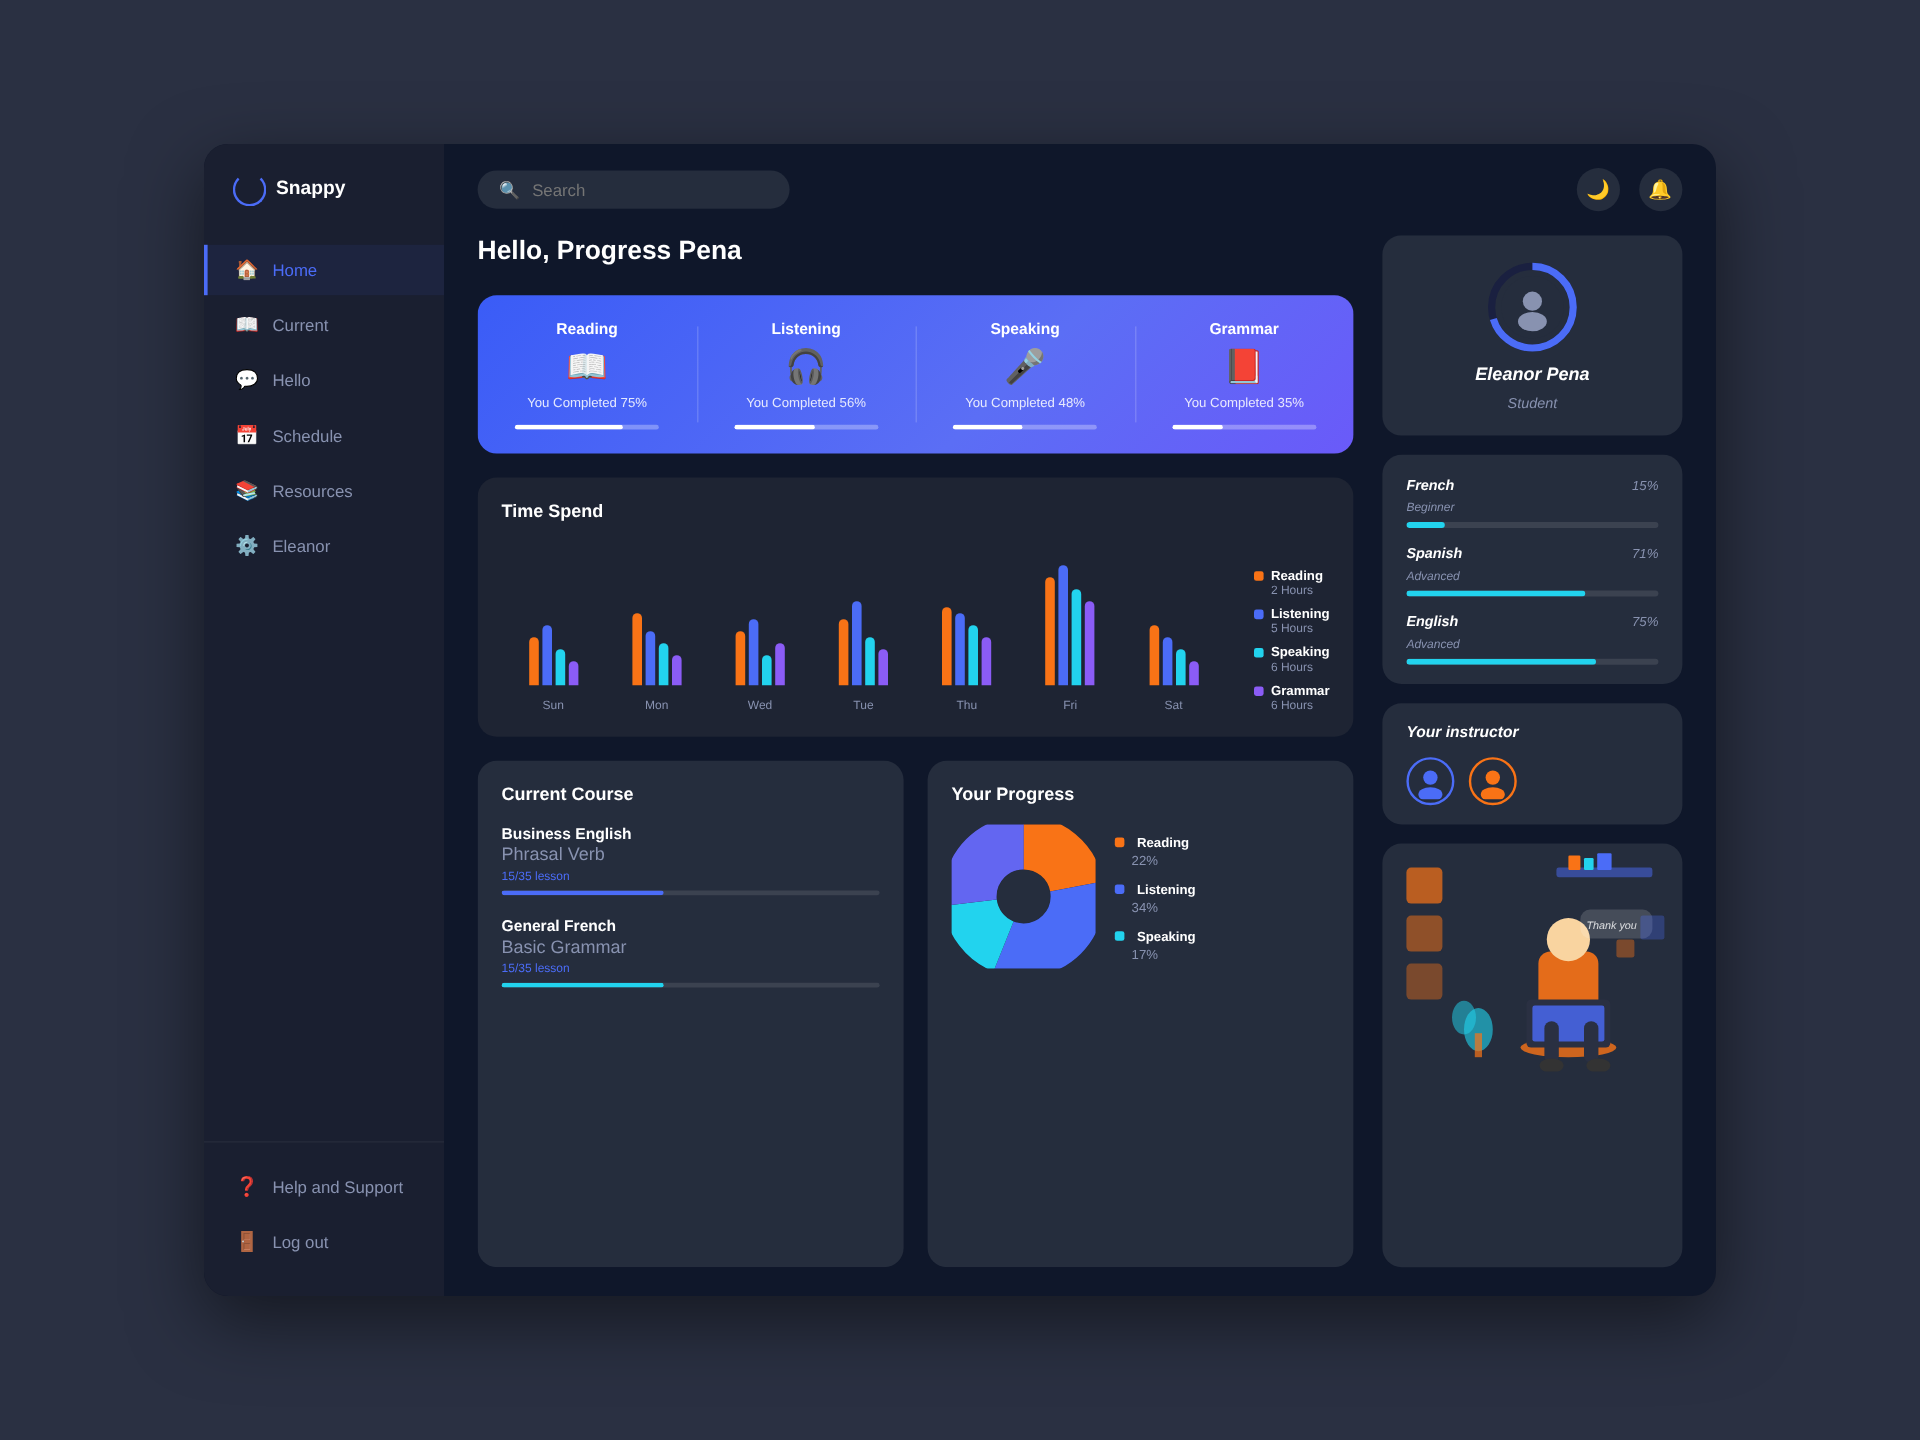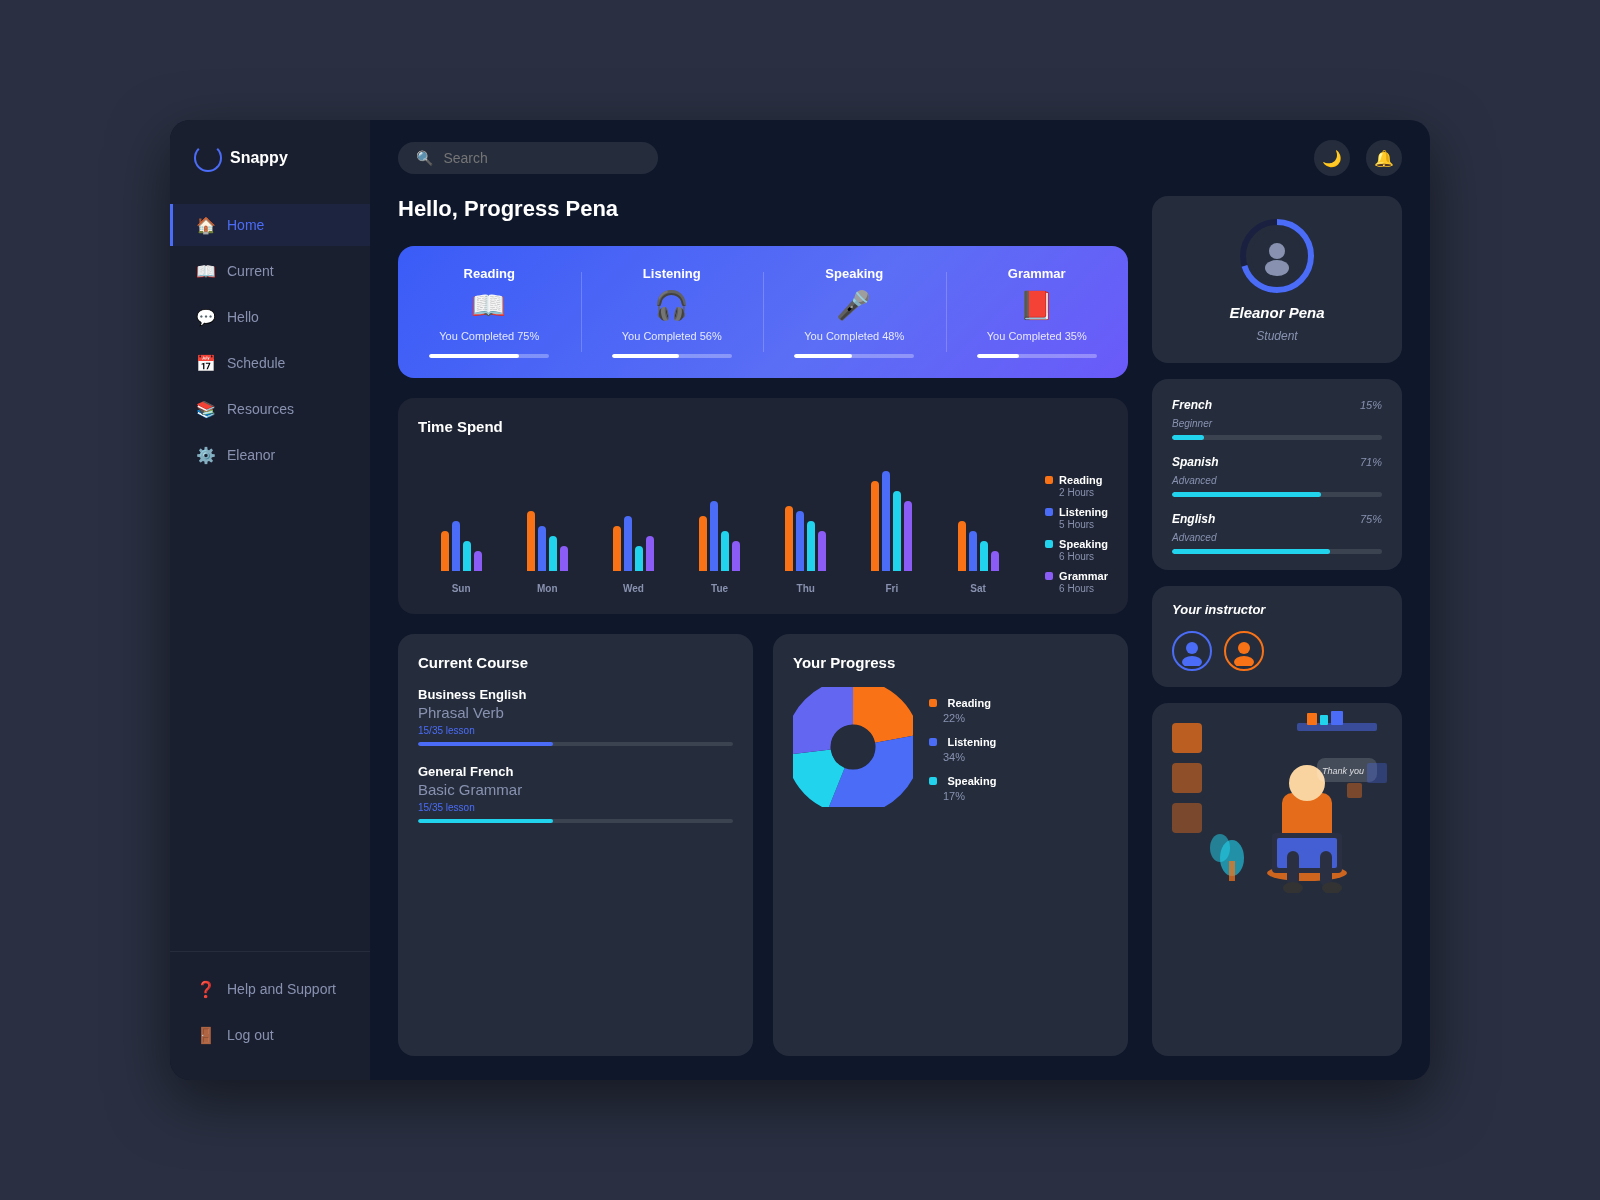--- a/index.html
+++ b/index.html
@@ -226,21 +226,20 @@
     }
     .chart-area {
       display: flex;
       gap: 8px;
       align-items: flex-end;
     }
     .chart-bars {
       flex: 1;
       display: flex;
       gap: 0;
-      font-weight: bold;
     }
     .chart-day {
       flex: 1;
       display: flex;
       flex-direction: column;
       align-items: center;
       gap: 4px;
     }
     .bars-group {
       display: flex;

